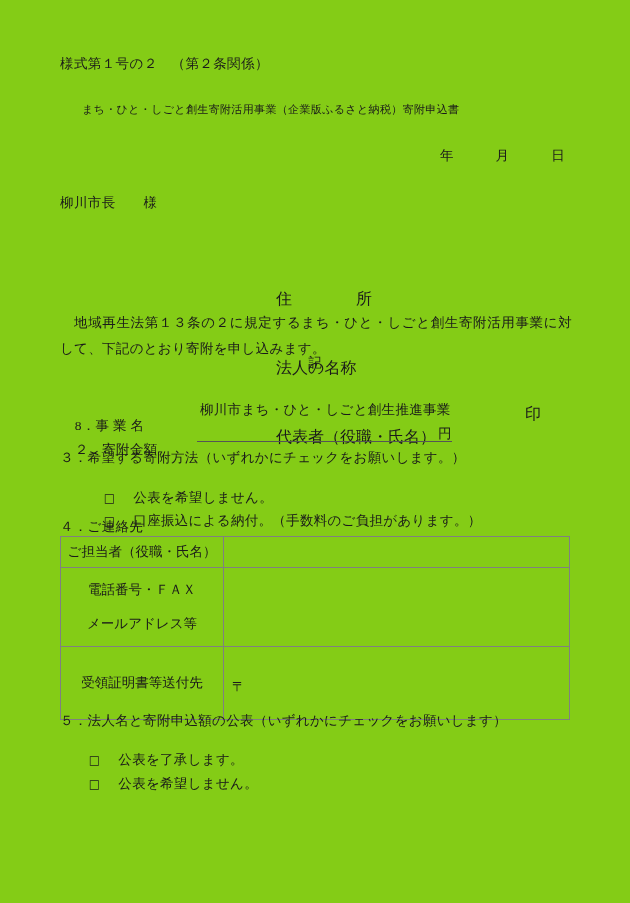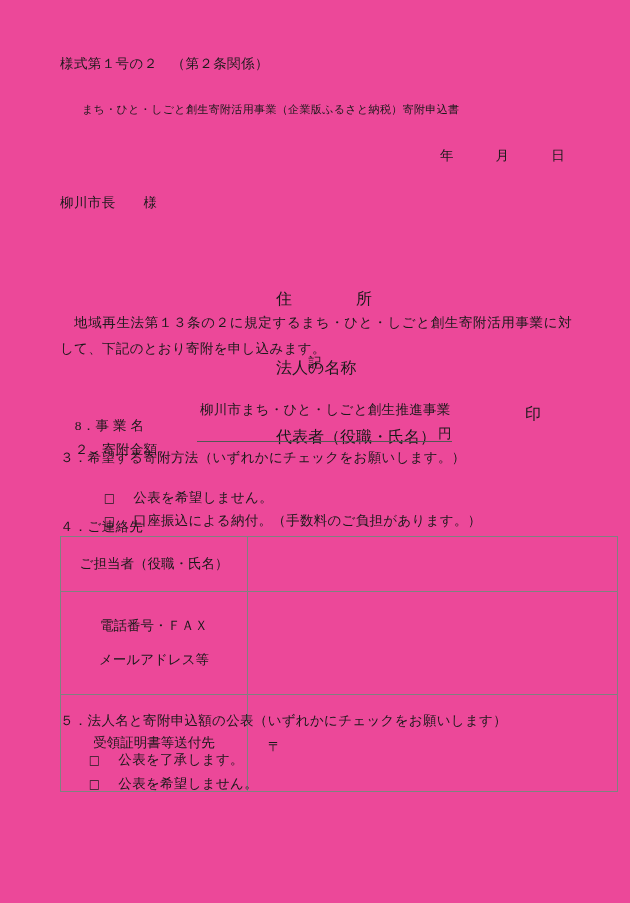--- a/index.html
+++ b/index.html
@@ -13,21 +13,21 @@
     height: 903px;
     position: relative;
     font-family: "Liberation Serif", "DejaVu Serif", serif;
     color: #1a1a1a;
     font-size: 13.5px;
     overflow: hidden;
   }
   .page {
     position: absolute;
     inset: 0;
-    background: #ec4899;
+    background: #84cc16;
   }
 
   
   .abs { position: absolute; white-space: pre; line-height: 1.0; }
 
   .form-no      { left: 60px;  top: 57px;  font-size: 13.5px; letter-spacing: .4px; }
   .doc-title    { left: 82px;  top: 104px; font-size: 11px; letter-spacing: .35px; }
 
   .date-line    { left: 440px; top: 149px; font-size: 13.5px; letter-spacing: .4px; }
 
@@ -68,21 +68,21 @@
     position: absolute;
     left: 60px;
     top: 536px;
     width: 507px;
     border-collapse: collapse;
     table-layout: fixed;
     font-size: 13.5px;
   }
   .contact-table td {
     border: 1px solid #808080;
-    padding: 12px;
+    padding: 0;
     vertical-align: middle;
   }
   .contact-table td.label-cell { width: 162px; text-align: center; }
   .contact-table td.value-cell { width: 345px; }
   .row-1 td { height: 30px; }
   .row-2 td { height: 78px; }
   .row-3 td { height: 72px; }
   .lbl-stack { line-height: 34px; white-space: pre; }
   .lbl-one   { white-space: pre; }
   .postal-mark {

